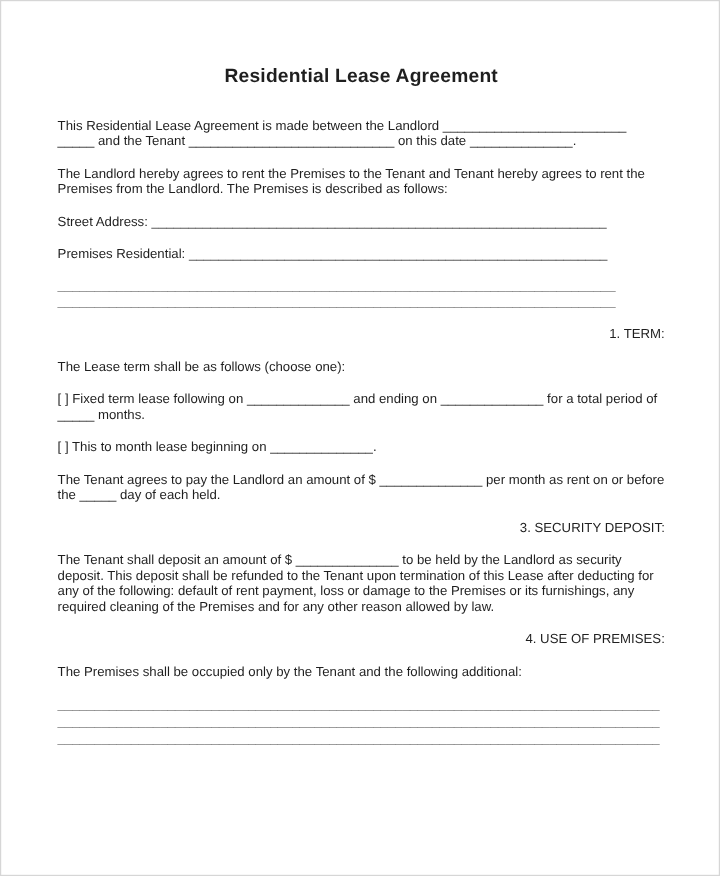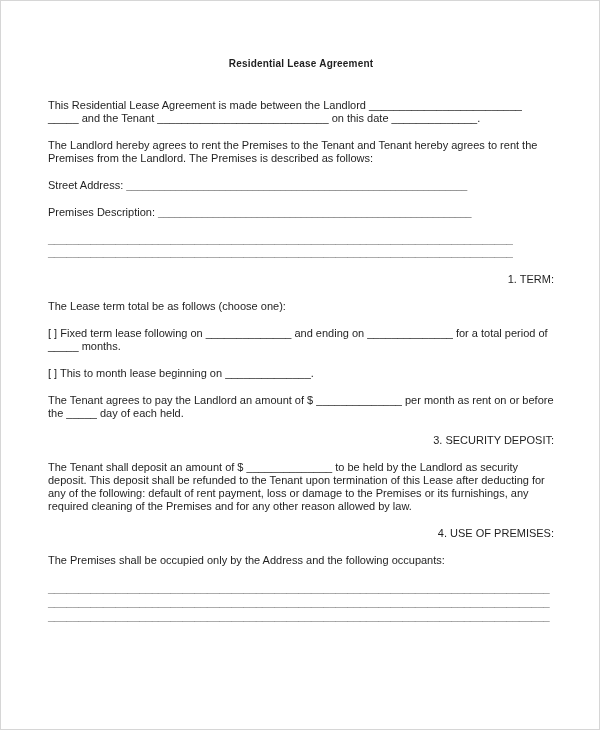--- a/index.html
+++ b/index.html
@@ -5,62 +5,62 @@
   html,body{margin:0;padding:0;background:#ffffff;}
   .page{
     width:600px;height:730px;box-sizing:border-box;
     background:#ffffff;border:1px solid #d6d6d6;
     padding:53px 45px 0 47px;
     font-family:"Liberation Sans",sans-serif;
     font-size:11px;line-height:13px;color:#1f1f1f;
     overflow:hidden;
   }
   .doc-title{
-    font-size:10px;line-height:19px;font-weight:bold;
+    font-size:16px;line-height:19px;font-weight:bold;
     text-align:center;margin:0 0 26px 0;letter-spacing:0.2px;
   }
   p{margin:0 0 14px 0;}
   .section-heading{margin:0 0 14px 0;text-align:right;}
   .rules{margin:0 0 14px 0;font-weight:bold;}
   .rules .rule-row{line-height:13px;white-space:nowrap;color:#3c3c3c;}
   .occupant-rules{margin:0;}
   .occupant-rules .rule-row{line-height:14px;}
-  .blank{color:#3c3c3c;font-family:Liberation Serif, serif;}
+  .blank{color:#3c3c3c;}
 </style>
 </head>
 <body>
 
 <div class="page">
 
   <h1 class="doc-title">Residential Lease Agreement</h1>
 
   <p>This Residential Lease Agreement is made between the Landlord _________________________ _____ and the Tenant ____________________________ on this date ______________.</p>
   <p>The Landlord hereby agrees to rent the Premises to the Tenant and Tenant hereby agrees to rent the Premises from the Landlord. The Premises is described as follows:</p>
 
   <p><span>Street Address:</span> <span class="blank">______________________________________________________________</span></p>
 
-  <p><span>Premises Description:</span> <span class="blank">_________________________________________________________</span></p>
+  <p><span>Premises Residential:</span> <span class="blank">_________________________________________________________</span></p>
 
   <div class="rules">
     <div class="rule-row">____________________________________________________________________________</div>
     <div class="rule-row">____________________________________________________________________________</div>
   </div>
 
   <p class="section-heading">1. TERM:</p>
-  <p>The Lease term total be as follows (choose one):</p>
+  <p>The Lease term shall be as follows (choose one):</p>
   <p>[ ] Fixed term lease following on ______________ and ending on ______________ for a total period of _____ months.</p>
   <p>[ ] This to month lease beginning on ______________.</p>
 
   <p>The Tenant agrees to pay the Landlord an amount of $ ______________ per month as rent on or before the _____ day of each held.</p>
 
   <p class="section-heading">3. SECURITY DEPOSIT:</p>
   <p>The Tenant shall deposit an amount of $ ______________ to be held by the Landlord as security deposit. This deposit shall be refunded to the Tenant upon termination of this Lease after deducting for any of the following: default of rent payment, loss or damage to the Premises or its furnishings, any required cleaning of the Premises and for any other reason allowed by law.</p>
 
   <p class="section-heading">4. USE OF PREMISES:</p>
-  <p>The Premises shall be occupied only by the Address and the following occupants:</p>
+  <p>The Premises shall be occupied only by the Tenant and the following additional:</p>
 
   <div class="rules occupant-rules">
     <div class="rule-row">__________________________________________________________________________________</div>
     <div class="rule-row">__________________________________________________________________________________</div>
     <div class="rule-row">__________________________________________________________________________________</div>
   </div>
 
 </div>
 
 </body></html>

